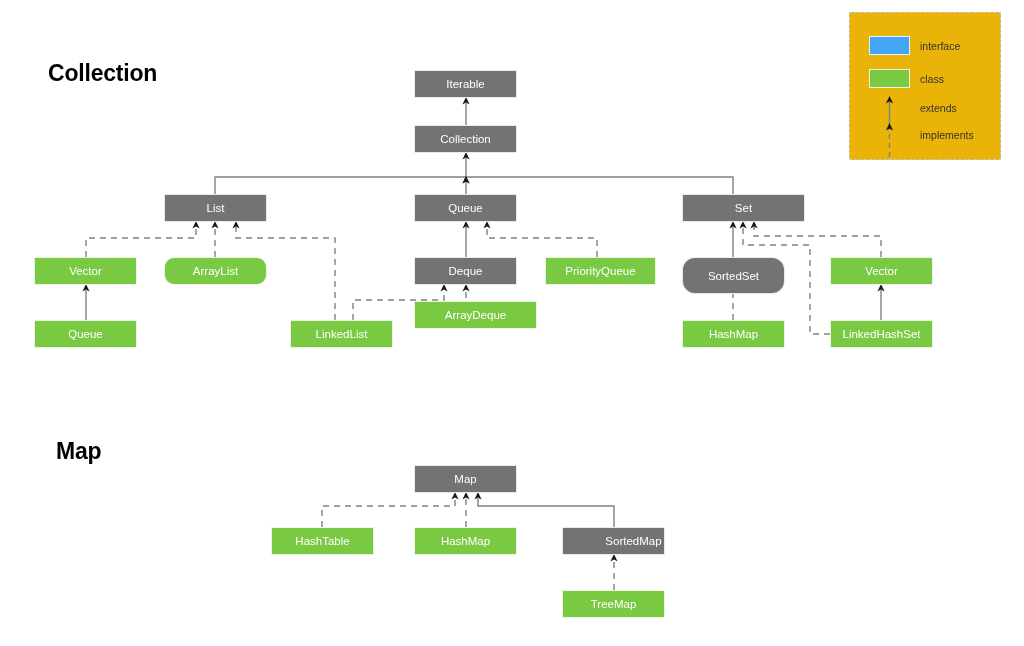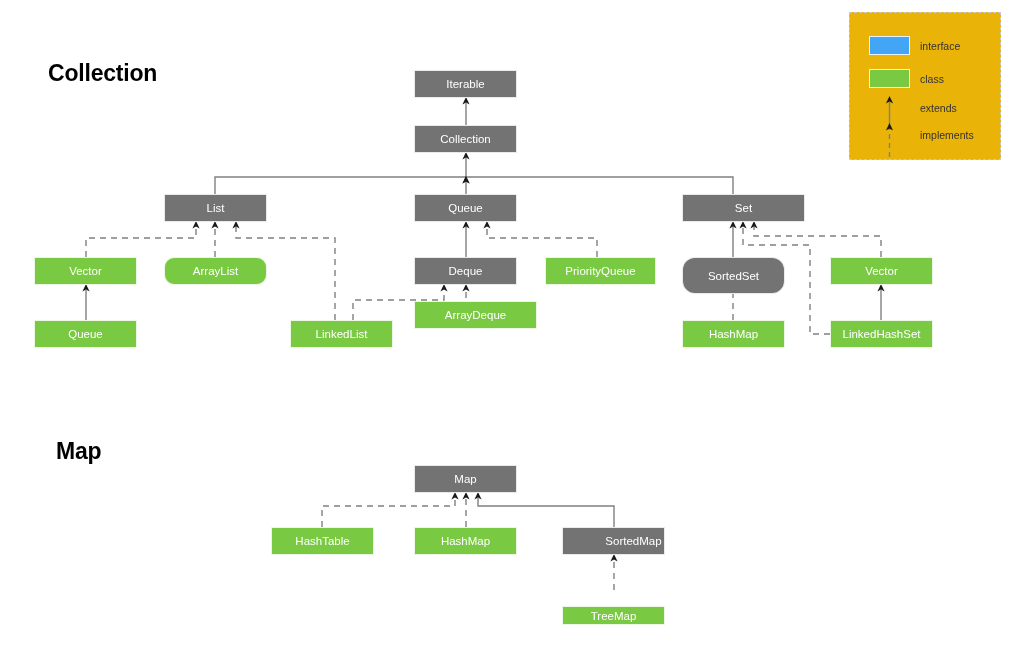--- a/index.html
+++ b/index.html
@@ -149,21 +149,21 @@
       <div class="node klass" style="left: 830px; top: 257px; width: 103px; height: 28px;">Vector</div>
       <div class="node klass" style="left: 34px; top: 320px; width: 103px; height: 28px;">Queue</div>
       <div class="node klass" style="left: 290px; top: 320px; width: 103px; height: 28px;">LinkedList</div>
       <div class="node klass" style="left: 414px; top: 301px; width: 123px; height: 28px;">ArrayDeque</div>
       <div class="node klass" style="left: 682px; top: 320px; width: 103px; height: 28px;">HashMap</div>
       <div class="node klass" style="left: 830px; top: 320px; width: 103px; height: 28px;">LinkedHashSet</div>
       <div class="node iface" style="left: 414px; top: 465px; width: 103px; height: 28px;">Map</div>
       <div class="node klass" style="left: 271px; top: 527px; width: 103px; height: 28px;">HashTable</div>
       <div class="node klass" style="left: 414px; top: 527px; width: 103px; height: 28px;">HashMap</div>
       <div class="node iface" style="left: 562px; top: 527px; width: 103px; height: 28px; padding-left: 40px;">SortedMap</div>
-      <div class="node klass" style="left: 562px; top: 590px; width: 103px; height: 19px; margin-top: 16px;">TreeMap</div>
+      <div class="node klass" style="left: 562px; top: 590px; width: 103px; height: 28px;">TreeMap</div>
     </div>
 
   <div id="legend">
       <div class="lg-swatch" style="left: 19px; top: 23px; background: rgb(66, 165, 245);"></div>
       <div class="lg-label" style="left: 70px; top: 27px;">interface</div>
       <div class="lg-swatch" style="left: 19px; top: 56px; background: rgb(122, 201, 67);"></div>
       <div class="lg-label" style="left: 70px; top: 60px;">class</div>
       <div style="position: absolute; left: 0px; top: 0px; width: 152px; height: 148px;">
         <svg width="152" height="148" style="position: absolute; left: 0px; top: 0px;">
           <line x1="39.5" x2="39.5" y1="117" y2="89" stroke="#808080" stroke-width="1.4"></line>

